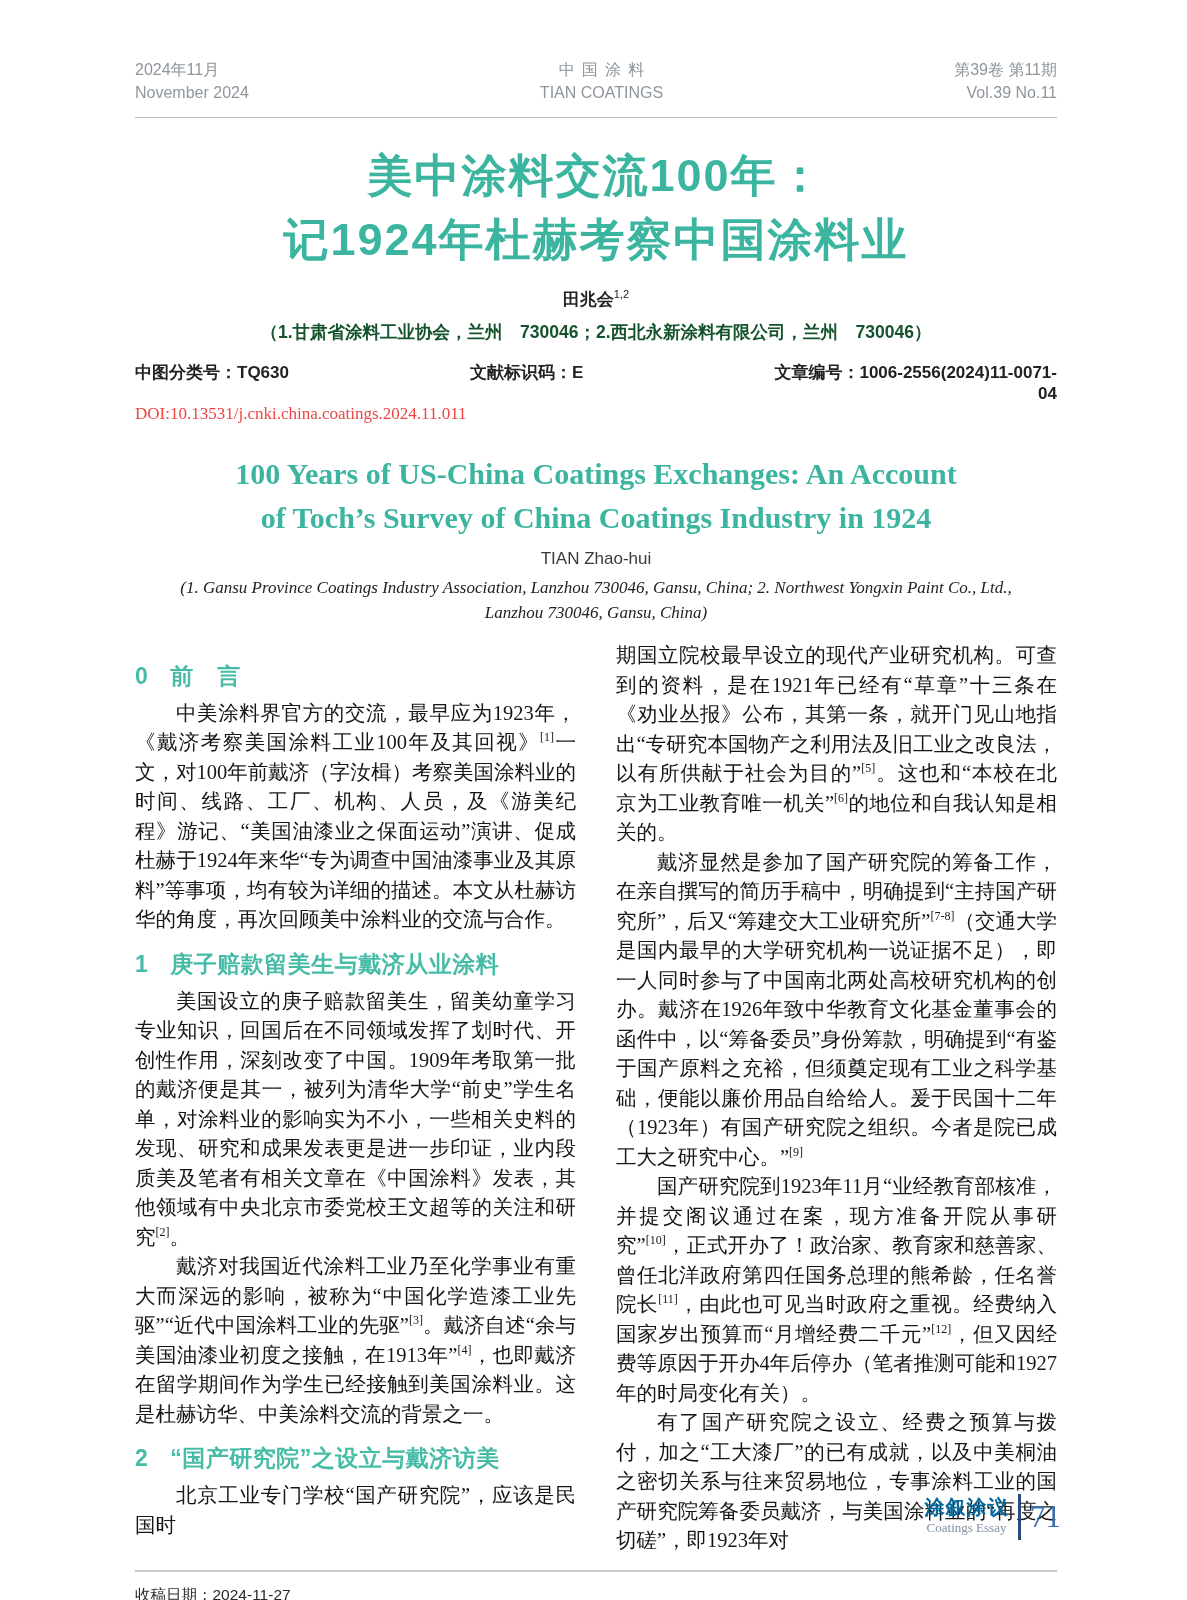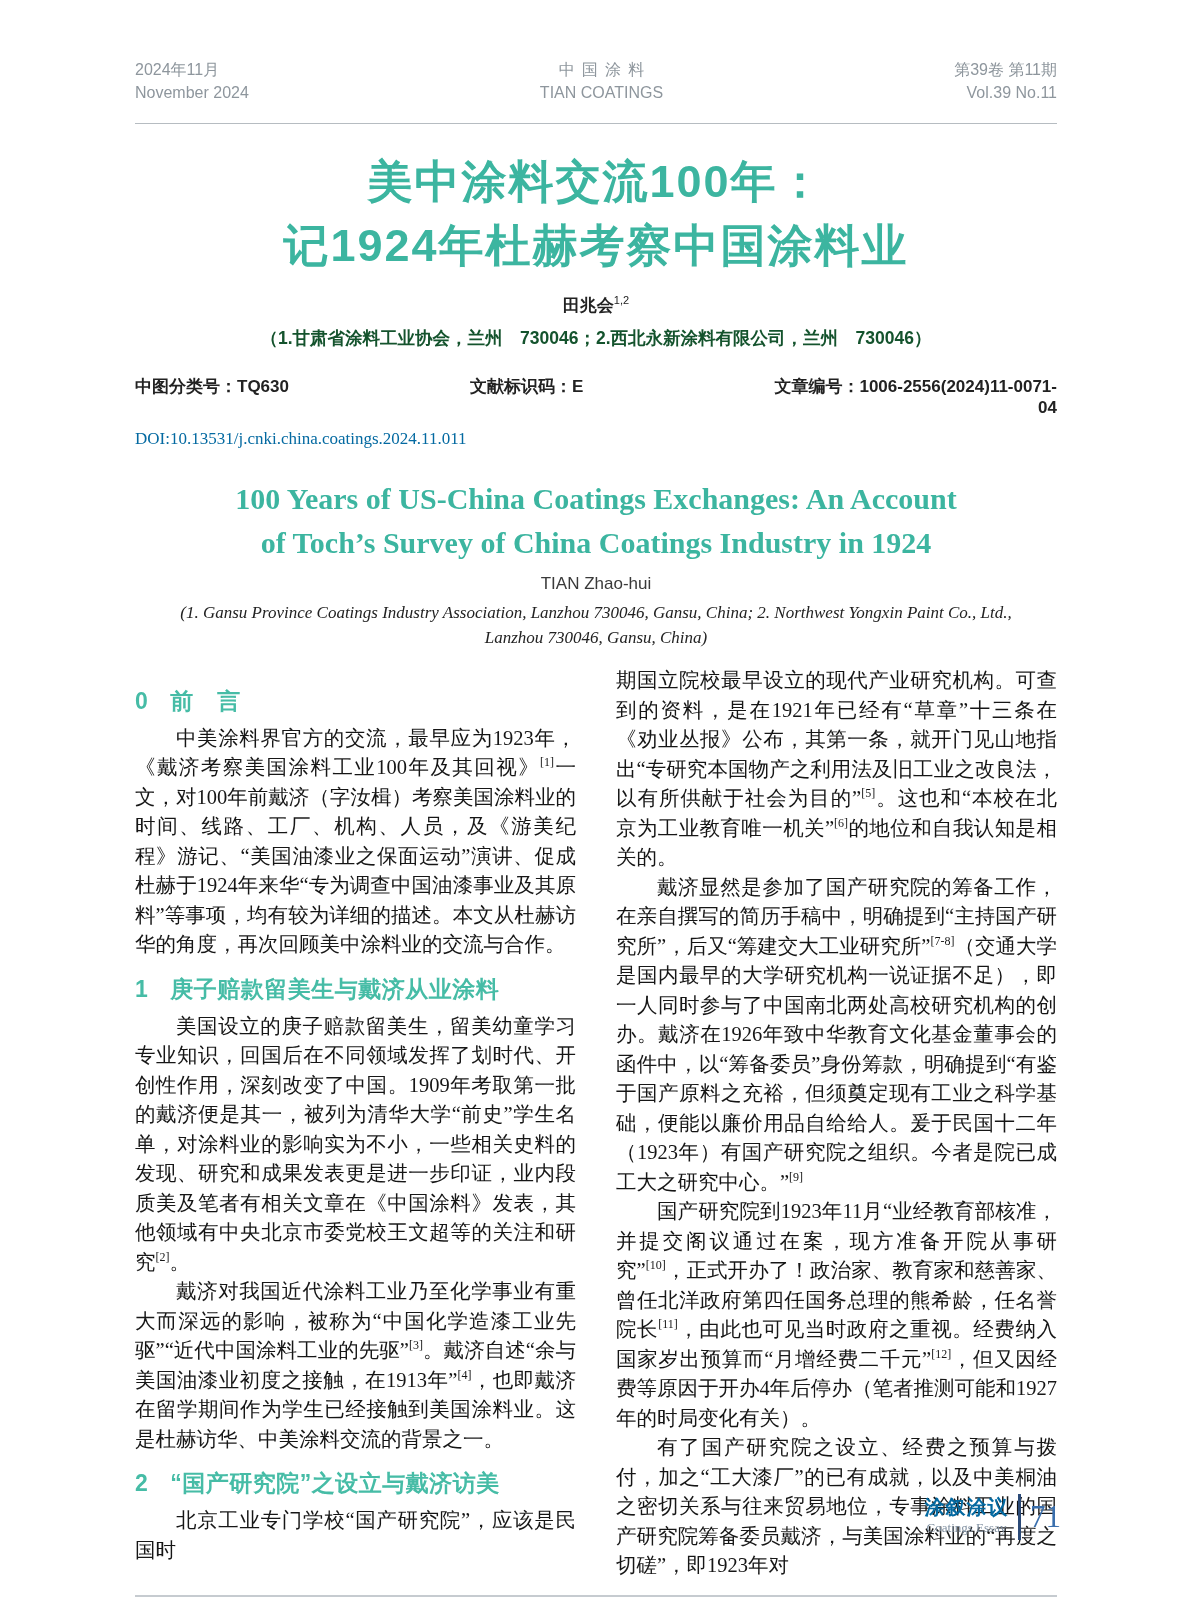--- a/index.html
+++ b/index.html
@@ -6,21 +6,21 @@
   .page{
     position:relative;width:1187px;height:1600px;background:#ffffff;
     font-family:"Liberation Serif","DejaVu Serif",serif;color:#1b1b1b;
     overflow:hidden;box-sizing:border-box;
   }
   .content{position:absolute;left:135px;width:922px;top:0;}
 
   
   .header{
     display:flex;justify-content:space-between;align-items:flex-end;
-    padding-top:58px;padding-bottom:19px;border-bottom:1.5px solid #b6bcc1;
+    padding-top:58px;padding-bottom:13px;border-bottom:1.5px solid #b6bcc1;
     color:#8e969d;font-family:"Liberation Sans","DejaVu Sans",sans-serif;
     font-size:16px;line-height:23px;
   }
   .header .cell{white-space:nowrap;}
   .header .center{text-align:center;}
   .header .right{text-align:right;}
   .journal-cn{letter-spacing:0.45em;margin-right:-0.45em;}
 
   
   .title-cn{
@@ -35,28 +35,28 @@
   }
   .author-cn sup{font-size:11px;font-weight:400;}
   .affiliation-cn{
     margin-top:9px;text-align:center;
     font-family:"Liberation Sans","DejaVu Sans",sans-serif;
     font-weight:700;font-size:17.5px;color:#14532d;
   }
 
   
   .meta-row{
-    display:flex;margin-top:25px;
+    display:flex;margin-top:17px;
     font-family:"Liberation Sans","DejaVu Sans",sans-serif;
     font-weight:700;font-size:17px;color:#222;
   }
   .meta-row .m1{width:335px;}
   .meta-row .m2{width:290px;}
   .meta-row .m3{flex:1;text-align:right;}
-  .doi-line{margin-top:11px;font-size:17px;color:#0369a1;}
+  .doi-line{font-size:17px;color:#ef4444;}
 
   
   .title-en{
     margin-top:28px;text-align:center;color:#3cb5a0;
     font-family:"Liberation Serif","DejaVu Serif",serif;
     font-weight:700;font-size:30px;line-height:44px;
   }
   .author-en{
     margin-top:9px;text-align:center;color:#3a3a3a;
     font-family:"Liberation Sans","DejaVu Sans",sans-serif;font-size:17px;

